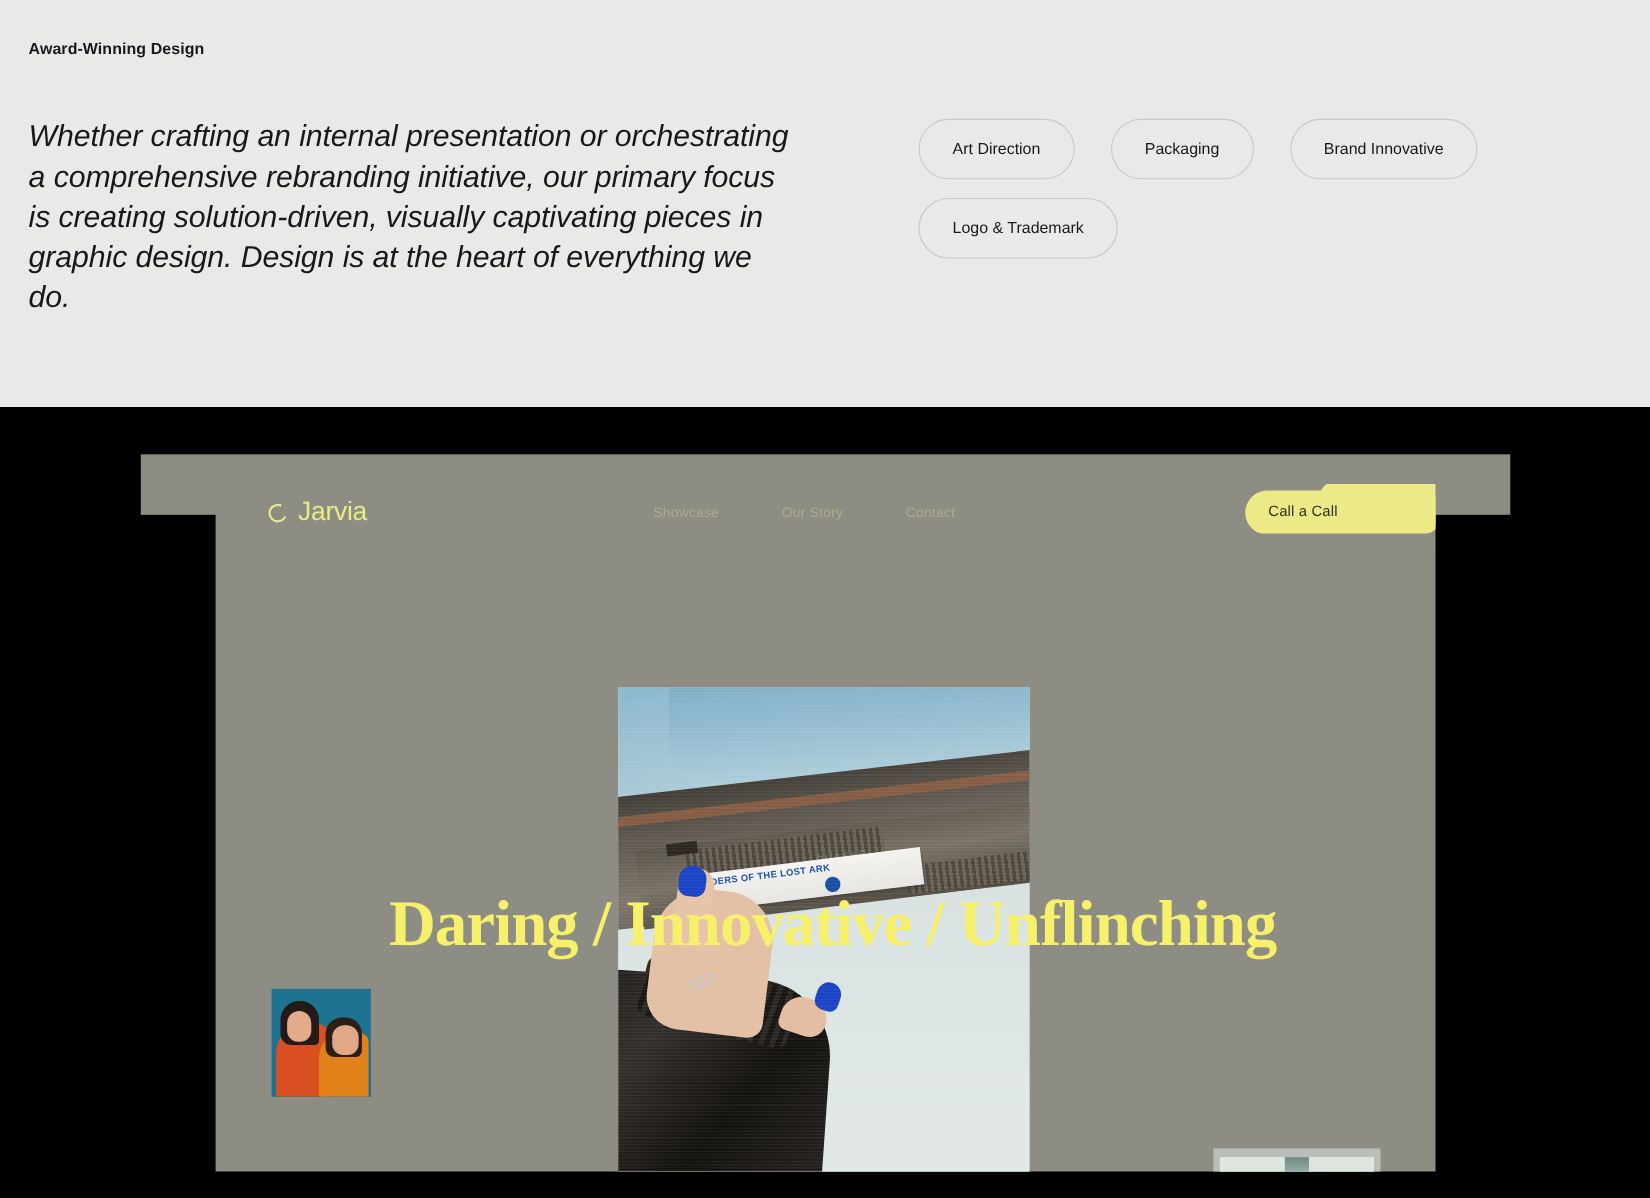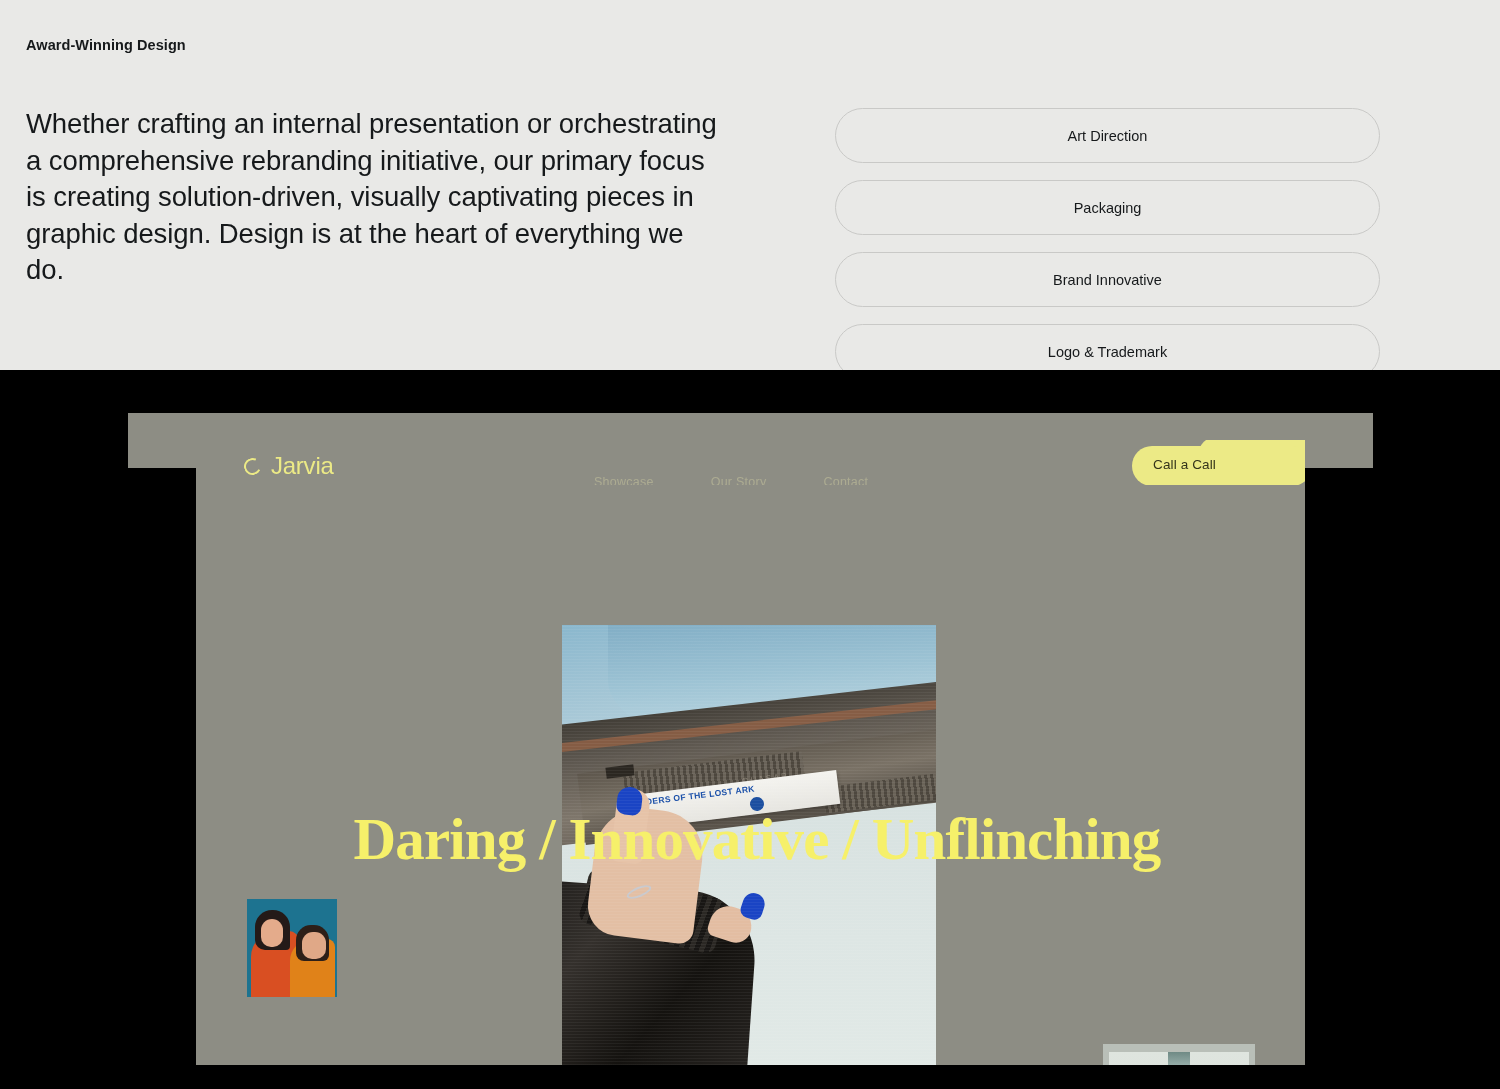--- a/index.html
+++ b/index.html
@@ -16,25 +16,25 @@
     position: absolute; left: 0; top: 0; width: 1500px; height: 370px;
     background: #e9e9e7;
   }
   .eyebrow {
     position: absolute; left: 26px; top: 37px;
     font-size: 14.5px; letter-spacing: .005em; color: #16191b; font-weight: 700;
   }
   .lede {
     position: absolute; left: 26px; top: 106px; width: 700px;
     font-size: 27.5px; line-height: 36.5px; color: #16191b;
-    font-weight: 400; letter-spacing: -.003em;
+    font-weight: 400; letter-spacing: -.003em; font-style: italic;
   }
   .pill-wrap {
     position: absolute; left: 835px; top: 108px; width: 545px;
-    display: flex; flex-wrap: wrap; gap: 17px 15px; flex-direction: column;
+    display: flex; flex-wrap: wrap; gap: 17px 33px;
   }
   .pill {
     border: 1px solid #c9c9c7; border-radius: 40px;
     height: 55px; padding: 0 30px;
     display: flex; align-items: center; justify-content: center;
     font-size: 14.5px; color: #16191b; background: transparent;
     white-space: nowrap; cursor: pointer;
   }
 
   
@@ -65,21 +65,21 @@
   .brand-mark {
     width: 17px; height: 17px; border-radius: 50%;
     border: 2.5px solid #ecea86; border-right-color: transparent;
     transform: rotate(-20deg);
   }
   .brand-name {
     font-size: 24px; font-weight: 400; color: #ecea86; letter-spacing: -.01em;
   }
   .nav-menu {
     position: absolute; left: 398px; top: 19px;
-    display: flex; gap: 57px; margin-top: 16px;
+    display: flex; gap: 57px;
   }
   .nav-menu span {
     font-size: 12.5px; color: #c6c49d; opacity: .55; letter-spacing: .02em;
     cursor: pointer;
   }
   .cta-shape-a {
     position: absolute; left: 1002px; top: -4px;
     width: 180px; height: 40px; border-radius: 22px; background: #ecea86;
   }
   .cta-shape-b {

